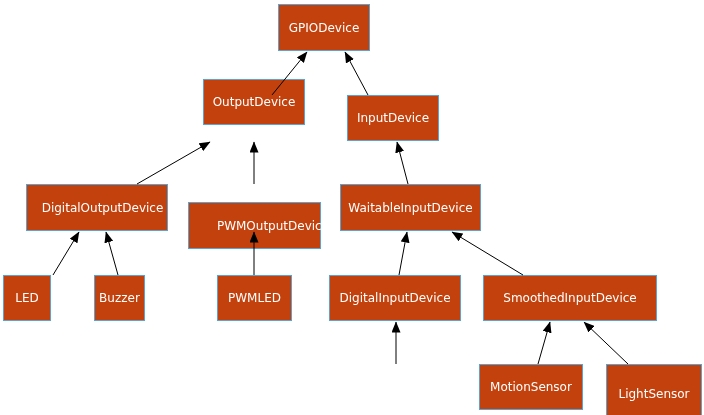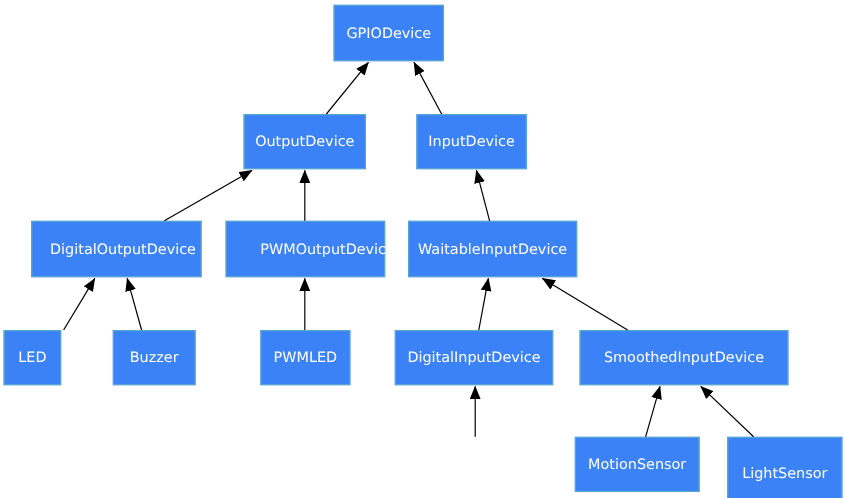--- a/index.html
+++ b/index.html
@@ -10,21 +10,21 @@
   }
   #canvas {
     position: relative;
     width: 704px;
     height: 415px;
     background: #ffffff;
     overflow: hidden;
   }
   .node {
     position: absolute;
-    background: #3b82f6;
+    background: #c2410c;
     border: 1px solid #58a5d4;
     box-sizing: border-box;
     display: flex;
     align-items: center;
     justify-content: center;
     color: #ffffff;
     font-size: 12px;
     line-height: 1;
     white-space: nowrap;
     text-align: center;
@@ -44,41 +44,41 @@
 </style>
 </head>
 <body>
 
 <div id="canvas">
 
   <div class="node" style="left:278px; top:4px;  width:92px;  height:47px;">
     <span>GPIODevice</span>
   </div>
 
-  <div class="node" style="left:203px; top:95px; width:102px; height:46px;">
+  <div class="node" style="left:203px; top:79px; width:102px; height:46px;">
     <span>OutputDevice</span>
   </div>
   <div class="node" style="left:347px; top:95px; width:92px;  height:46px;">
     <span>InputDevice</span>
   </div>
 
   <div class="node" style="left:26px;  top:184px; width:142px; height:47px;padding-left:11px;">
     <span>DigitalOutputDevice</span>
   </div>
-  <div class="node" style="left:188px; top:184px; width:133px; height:47px;padding-left:37px;">
+  <div class="node" style="left:188px; top:202px; width:133px; height:47px;padding-left:37px;">
     <span>PWMOutputDevice</span>
   </div>
   <div class="node" style="left:340px; top:184px; width:141px; height:47px;">
     <span>WaitableInputDevice</span>
   </div>
 
   <div class="node" style="left:3px;   top:275px; width:48px;  height:46px;">
     <span>LED</span>
   </div>
-  <div class="node" style="left:94px;  top:275px; width:69px;  height:46px;">
+  <div class="node" style="left:94px;  top:275px; width:51px;  height:46px;">
     <span>Buzzer</span>
   </div>
   <div class="node" style="left:217px; top:275px; width:75px;  height:46px;">
     <span>PWMLED</span>
   </div>
   <div class="node" style="left:329px; top:275px; width:132px; height:46px;">
     <span>DigitalInputDevice</span>
   </div>
   <div class="node" style="left:483px; top:275px; width:174px; height:46px;">
     <span>SmoothedInputDevice</span>

